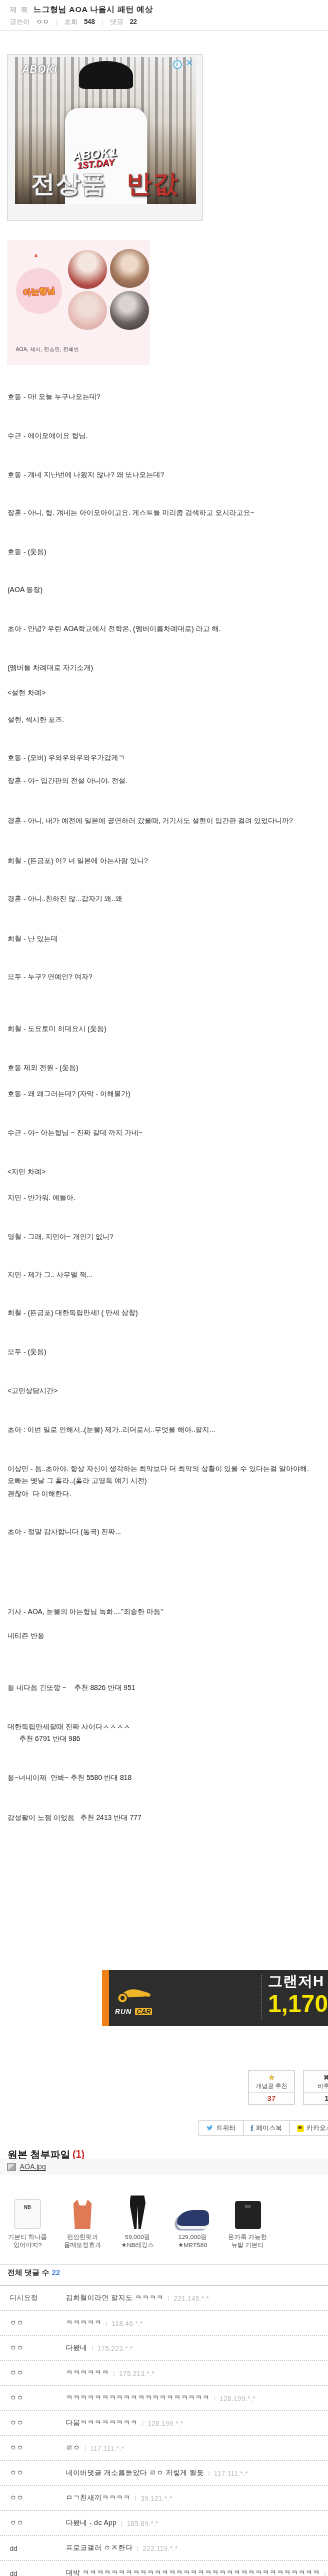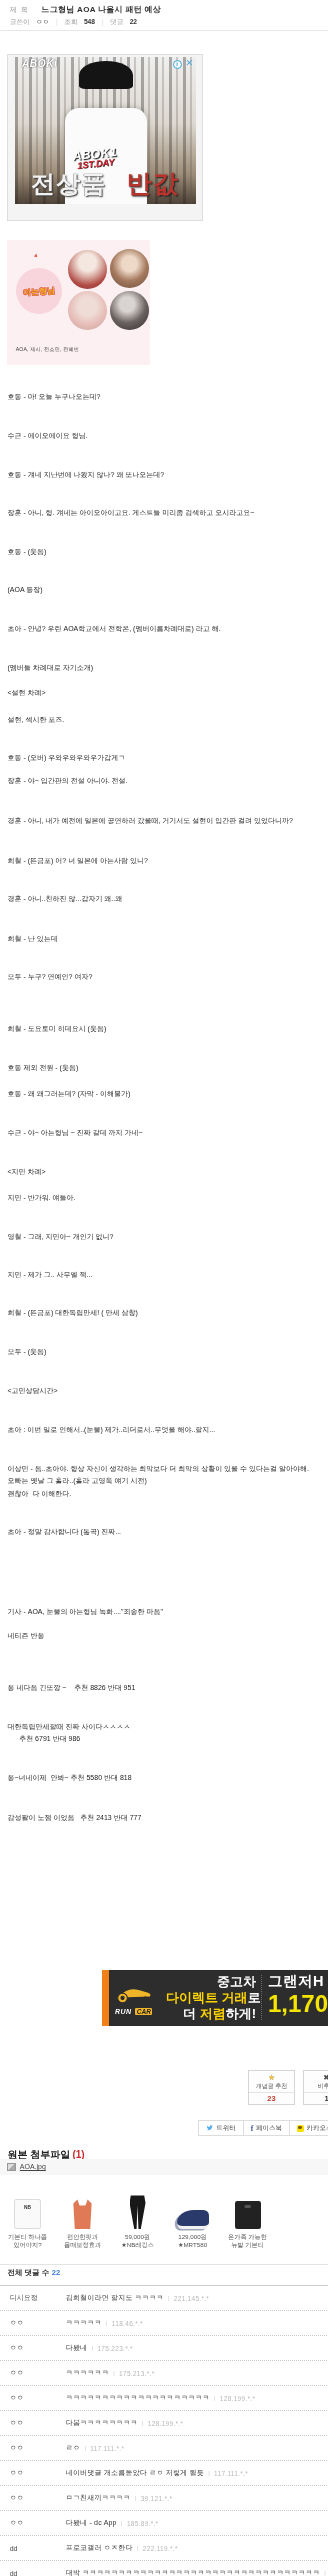--- a/index.html
+++ b/index.html
@@ -4,34 +4,34 @@
 <style>
   html,body{margin:0;padding:0;}
   body{
     width:329px;height:2576px;position:relative;overflow:hidden;background:#fff;
     font-family:"Liberation Sans","DejaVu Sans",sans-serif;color:#333;
   }
   
   .post-header{position:absolute;top:0;left:0;width:329px;height:30px;border-bottom:0.5px solid #e7e7e7;background:#fff;}
   .h-row1{position:absolute;top:4.3px;left:9.7px;white-space:nowrap;}
   .h-label{font-size:7px;color:#9a9a9a;letter-spacing:1.1px;}
-  .h-title{font-size:8px;font-weight:bold;color:#2e2e2e;margin-left:10px;letter-spacing:0.3px;}
+  .h-title{font-size:8px;font-weight:bold;color:#2e2e2e;margin-left:2px;letter-spacing:0.3px;}
   .h-row2{position:absolute;top:18.3px;left:9.7px;font-size:6.7px;color:#9a9a9a;white-space:nowrap;}
   .h-row2 .val{color:#333;margin-left:4.3px;}
   .h-row2 .num{color:#333;font-weight:bold;margin-left:4.3px;}
   .h-sep{color:#ddd;margin:0 4.8px;}
   
   .ad1{position:absolute;left:7px;top:54px;width:194px;height:165px;border:0.5px solid #ddd;background:#f4f4f4;}
   .ad1-img{position:absolute;left:6.5px;top:1.6px;width:181px;height:147px;overflow:hidden;cursor:pointer;
     background:
       repeating-linear-gradient(90deg, rgba(40,35,30,.35) 0 2.7px, rgba(255,255,255,0) 2.7px 7px, rgba(90,80,70,.25) 7px 8.6px, rgba(255,255,255,0) 8.6px 14px),
       linear-gradient(180deg,#efefef 0%,#ddd8d0 45%,#9c8b77 80%,#4d4237 100%);}
   .fig-cap{position:absolute;left:64px;top:4.3px;width:54px;height:28px;background:#141414;border-radius:50% 50% 12% 12%;}
   .fig-shirt{position:absolute;left:50px;top:51px;width:82px;height:97px;background:#fbfbfb;border-radius:14px 14px 0 0;box-shadow:0 0 6.5px rgba(0,0,0,.25);}
-  .aboki-tag{position:absolute;left:7.5px;top:1px;font-size:10.2px;font-weight:bold;font-style:italic;color:#fff;
+  .aboki-tag{position:absolute;left:7.5px;top:7px;font-size:10.2px;font-weight:bold;font-style:italic;color:#fff;
     text-shadow:0 0 1.6px rgba(0,0,0,.8);letter-spacing:0.5px;}
   .abok1-logo{position:absolute;left:58px;top:90px;text-align:center;transform:rotate(-6deg);}
   .abok1-l1{font-size:12px;font-weight:bold;font-style:italic;color:#fff;text-shadow:1.1px 1.1px 1.1px #111;letter-spacing:0.5px;}
   .abok1-l2{font-size:9.2px;font-weight:bold;font-style:italic;color:#d92b36;text-shadow:0.5px 0.5px 0.5px #111;margin-top:-2.2px;}
   .ad1-head{position:absolute;left:0;bottom:3.2px;width:100%;text-align:center;white-space:nowrap;}
   .ad1-head .w{font-size:24px;font-weight:bold;color:#f2f2f2;text-shadow:1.1px 1.1px 1.6px #333,-0.5px -0.5px 0.5px #888;letter-spacing:1.1px;}
   .ad1-head .r{font-size:25px;font-weight:bold;color:#b8342c;text-shadow:1.1px 1.1px 1.6px #222;letter-spacing:1.1px;margin-left:18px;}
   .ad1-info{position:absolute;right:14px;top:3.2px;width:7px;height:7px;border:1.1px solid #3aa7e0;border-radius:50%;
     color:#3aa7e0;font-size:6px;font-weight:bold;text-align:center;line-height:7px;background:rgba(255,255,255,.8);cursor:pointer;}
   .ad1-x{position:absolute;right:2.2px;top:2.2px;color:#3aa7e0;font-size:9.2px;font-weight:bold;cursor:pointer;line-height:9.2px;}
@@ -294,36 +294,31 @@
       <path d="M10 22 q12 -16 34 -11 l16 5 q8 2 5 7 l-55 2 z" fill="#f0b429"></path>
       <circle cx="14" cy="26" r="9" fill="#f0b429" stroke="#2d2d2d" stroke-width="2"></circle>
       <circle cx="14" cy="26" r="4" fill="#2d2d2d"></circle>
       <circle cx="56" cy="28" r="5" fill="#2d2d2d"></circle>
     </svg>
     <div class="rc-runcar">
       <span class="rc-run">RUN</span>
       <span class="rc-car">CAR</span>
     </div>
   </div>
-  <div class="rc-mid">
-    <div class="l1">중고차</div>
-    <div class="l2"><span class="yel">다이렉트 거래</span><span>로</span></div>
-    <div class="l3"><span>더 </span><span class="yel">저렴</span><span>하게!</span></div>
-  </div>
   <div class="rc-div"></div>
   <div class="rc-right">
     <div class="rc-rt">그랜저H</div>
     <div class="rc-price">1,170만</div>
   </div>
 </div>
 
 <div class="vote-box vote-up">
   <div class="vote-icon star">★</div>
   <div class="vote-label">개념글 추천</div>
-  <div class="vote-count">23</div>
+  <div class="vote-count">37</div>
 </div>
 <div class="vote-box vote-down">
   <div class="vote-icon xmark">✖</div>
   <div class="vote-label">비추천</div>
   <div class="vote-count">1</div>
 </div>
 
 <div class="share">
   <div class="share-btn">
     <svg class="tw-icon" viewBox="0 0 24 24">

